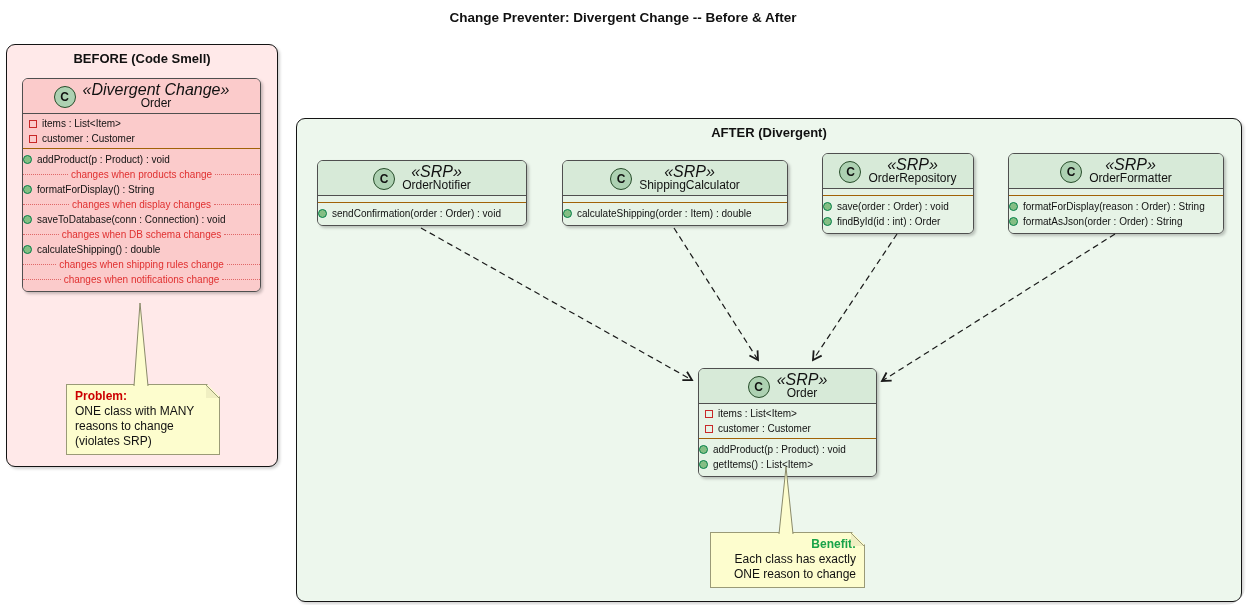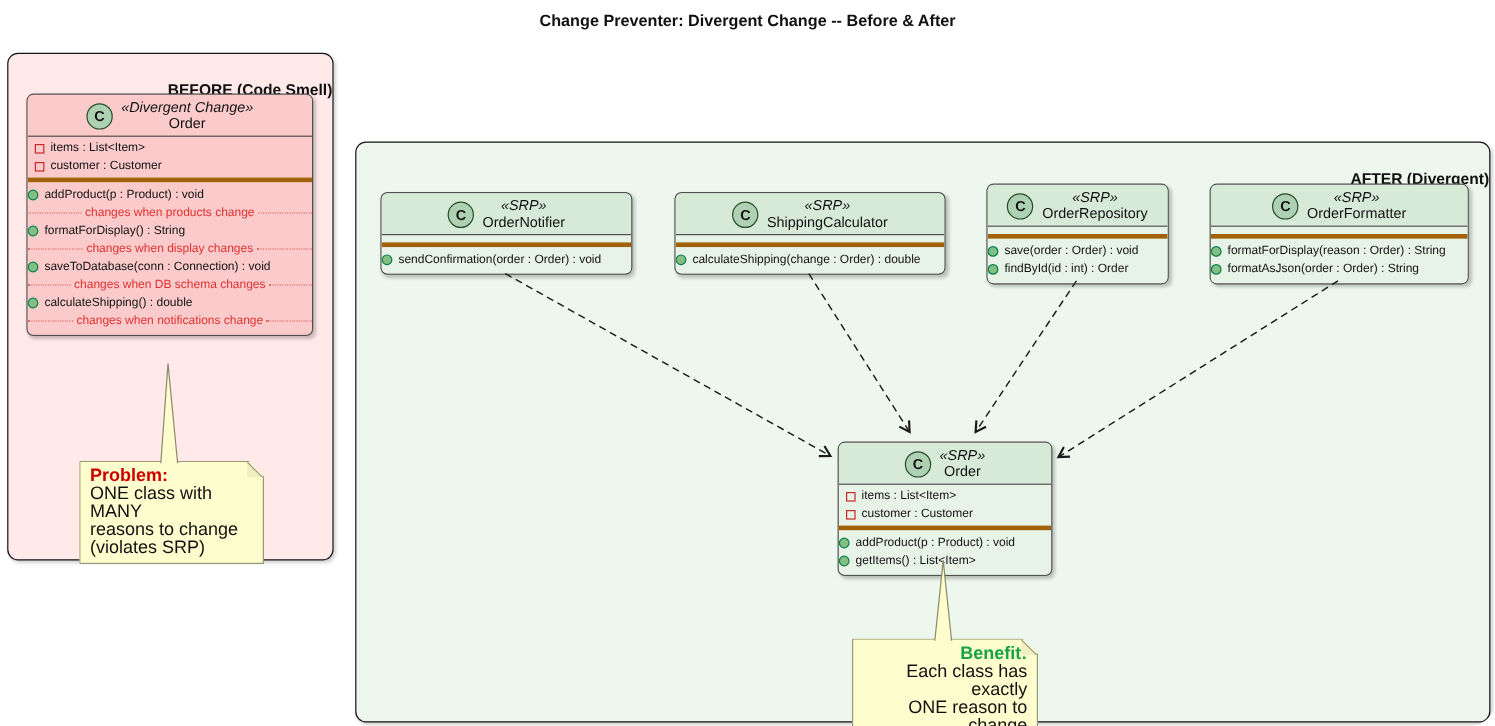--- a/index.html
+++ b/index.html
@@ -4,47 +4,47 @@
 <style>
   html,body{margin:0;padding:0;background:#fff;}
   .page{position:relative;width:1246px;height:605px;background:#fff;
         font-family:"Liberation Sans", sans-serif;color:#111;overflow:hidden;border-radius:21px;}
   .diagram-title{position:absolute;top:10px;left:0;width:100%;text-align:center;
         font-size:13.5px;font-weight:bold;}
   .frame{position:absolute;border:1.5px solid #141414;border-radius:9px;
         box-shadow:2px 2px 3px rgba(0,0,0,.18);}
   .frame-before{left:6px;top:44px;width:270px;height:421px;background:var(--before-frame-bg,#FFE9E9);}
   .frame-after{left:296px;top:118px;width:944px;height:482px;background:var(--after-frame-bg,#EDF7ED);}
-  .frame-title{text-align:right;font-weight:bold;font-size:13px;padding-top:22px;}
+  .frame-title{text-align:center;font-weight:bold;font-size:13px;padding-top:6px;}
   .uml-class{position:absolute;border:1px solid #4f4f4f;border-radius:6px;overflow:hidden;
         box-shadow:2px 2px 3px rgba(0,0,0,.22);background:var(--body-bg);}
   .before-class{--hdr-bg:var(--before-class-bg,#FBCBCB);--body-bg:var(--before-class-bg,#FBCBCB);}
   .after-class{--hdr-bg:var(--after-hdr-bg,#D7EAD8);--body-bg:var(--after-body-bg,#E6F3E6);}
   .cls-hdr{display:flex;align-items:center;justify-content:center;gap:7px;
         padding:4px 6px 3px;background:var(--hdr-bg);}
   .c-circle{width:20px;height:20px;border-radius:50%;background:var(--class-icon-bg,#ADD1B2);
         border:1px solid #274d2a;display:flex;align-items:center;justify-content:center;
         font-weight:bold;font-size:12px;flex:none;}
   .hdr-text{text-align:center;}
-  .stereo{font-style:italic;font-size:12px;line-height:13px;}
+  .stereo{font-style:italic;font-size:16px;line-height:13px;}
   .cname{font-size:12px;line-height:14px;}
-  .cls-attrs{border-top:1px solid #4f4f4f;border-bottom:4px solid #a16207;
+  .cls-attrs{border-top:1px solid #4f4f4f;border-bottom:1px solid #a16207;
         padding:2px 6px;background:var(--body-bg);}
   .cls-attrs.empty{height:6px;padding:0;}
   .cls-members{padding:3px 0 4px;background:var(--body-bg);}
   .mrow{display:flex;align-items:center;gap:5px;line-height:15px;font-size:10px;white-space:nowrap;}
   .fico{width:6px;height:6px;border:1px solid var(--field-icon-color,#C82828);flex:none;}
   .mico{width:7px;height:7px;border-radius:50%;background:var(--method-icon-color,#84BE84);
         border:1px solid #038048;flex:none;}
   .divider-row{display:flex;align-items:center;line-height:15px;font-size:10px;
         color:var(--divider-color,#E03030);white-space:nowrap;justify-content:center;}
   .dline{flex:1;border-top:1px dotted #E06868;height:0;}
   .dtext{padding:0 3px;}
   .note{position:absolute;background:var(--note-bg,#FDFDCE);border:1px solid #9a9a77;
-        font-size:15px;line-height:15px;padding:4px 8px 5px;
+        font-size:12px;line-height:15px;padding:4px 8px 5px;
         box-shadow:2px 2px 3px rgba(0,0,0,.18);
         clip-path:polygon(0 0, calc(100% - 13px) 0, 100% 13px, 100% 100%, 0 100%);}
   .note-problem{left:66px;top:384px;width:136px;min-height:59px;}
   .note-benefit{left:710px;top:532px;width:137px;min-height:34px;text-align:right;}
   .note-heading{font-weight:bold;}
   .note-problem .note-heading{color:var(--problem-color,#CC0000);}
   .note-benefit .note-heading{color:var(--benefit-color,#18A349);}
   .note-fold{position:absolute;top:0;right:0;width:13px;height:13px;}
   .overlay{position:absolute;left:0;top:0;z-index:6;pointer-events:none;}
   .nt-order-notifier{left:317px;top:160px;width:208px;}
@@ -114,20 +114,25 @@
           <span class="dline"></span>
           <span class="dtext">changes when DB schema changes</span>
           <span class="dline"></span>
         </div>
         <div class="mrow">
           <span class="mico"></span>
           <span class="mtext">calculateShipping() : double</span>
         </div>
         <div class="divider-row">
           <span class="dline"></span>
+          <span class="dtext">changes when shipping rules change</span>
+          <span class="dline"></span>
+        </div>
+        <div class="divider-row">
+          <span class="dline"></span>
           <span class="dtext">changes when notifications change</span>
           <span class="dline"></span>
         </div>
       </div>
     </div>
 
   <div class="uml-class after-class nt-order-notifier">
       <div class="cls-hdr">
         <span class="c-circle">C</span>
         <span class="hdr-text">
@@ -148,21 +153,21 @@
         <span class="c-circle">C</span>
         <span class="hdr-text">
           <div class="stereo">«SRP»</div>
           <div class="cname">ShippingCalculator</div>
         </span>
       </div>
       <div class="cls-attrs empty"></div>
       <div class="cls-members">
         <div class="mrow">
           <span class="mico"></span>
-          <span class="mtext">calculateShipping(change : Order) : double</span>
+          <span class="mtext">calculateShipping(order : Item) : double</span>
         </div>
       </div>
     </div>
   <div class="uml-class after-class nt-order-repository">
       <div class="cls-hdr">
         <span class="c-circle">C</span>
         <span class="hdr-text">
           <div class="stereo">«SRP»</div>
           <div class="cname">OrderRepository</div>
         </span>

